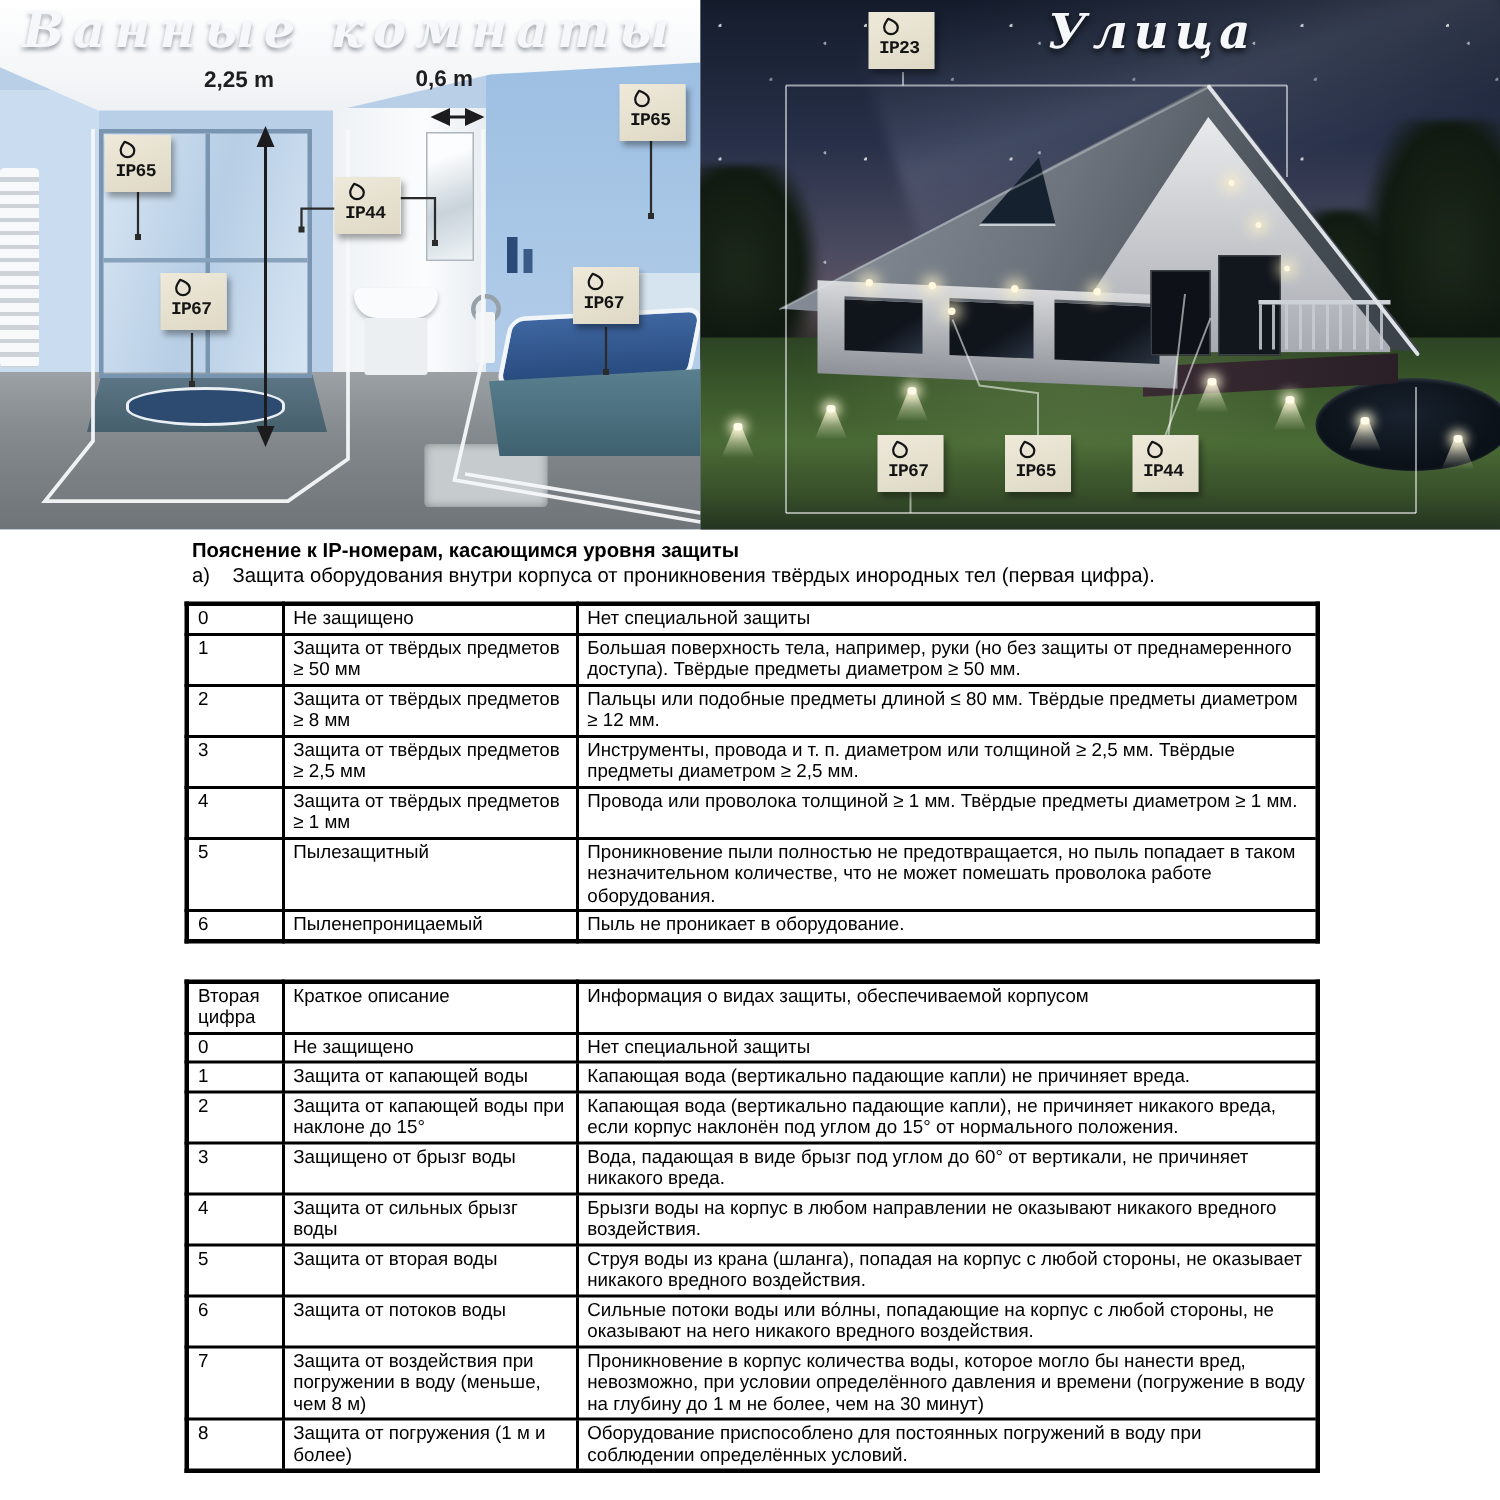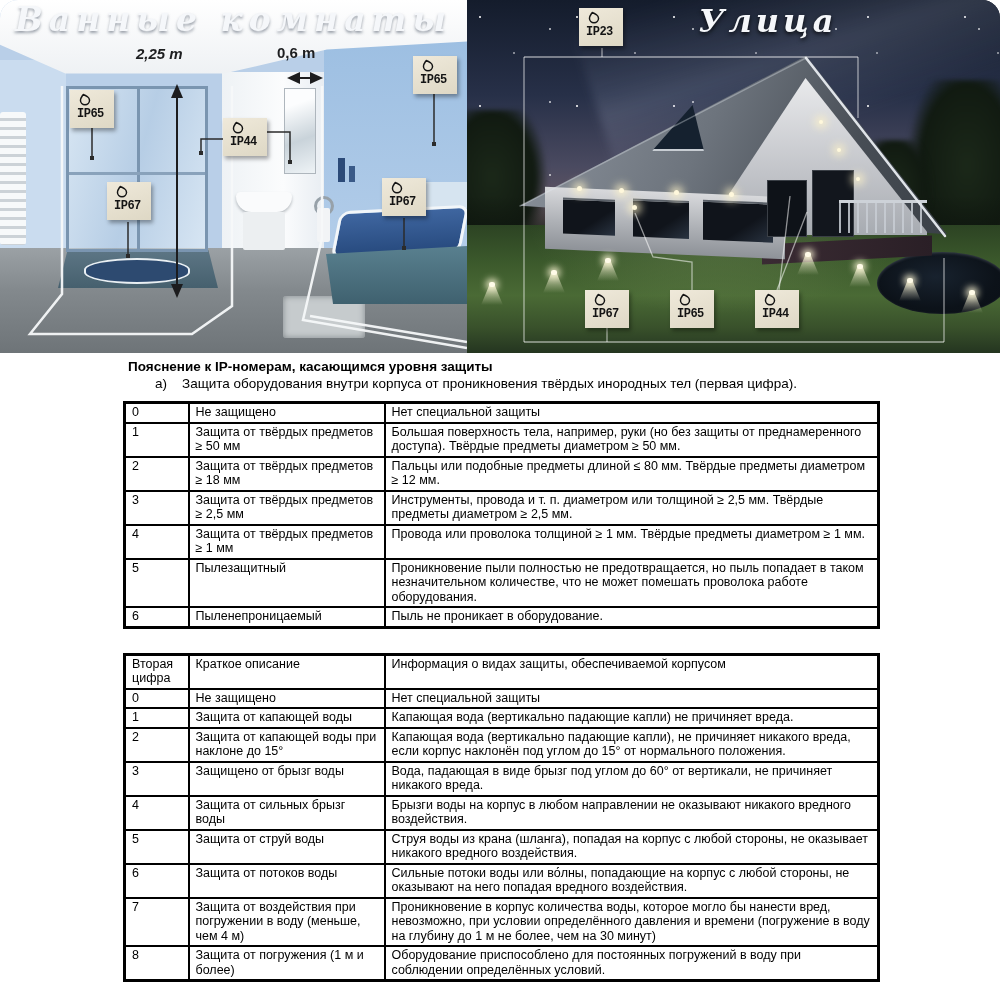--- a/index.html
+++ b/index.html
@@ -1,17 +1,17 @@
 <!DOCTYPE html>
 <html><head>
 <meta charset="utf-8">
 <style>
   html,body{margin:0;padding:0;background:#fff;}
   .page{position:relative;width:1000px;height:1000px;background:#fff;overflow:hidden;
-        font-family:"Liberation Sans",sans-serif;color:#000;border-radius:18px;}
+        font-family:"Liberation Sans",sans-serif;color:#000;}
   .scenes{position:relative;width:1000px;height:353px;}
   .scene{position:absolute;top:0;height:353px;overflow:hidden;}
   .bathroom{left:0;width:467px;background:#b9cfe8;}
   .street{left:467px;width:533px;background:#141c2c;}
   .layer{position:absolute;}
   .scene-title{position:absolute;z-index:6;font-family:"DejaVu Serif",serif;
         font-style:italic;font-weight:bold;color:#f5f7fa;text-align:center;}
   .bath-title{left:0;top:0px;width:467px;font-size:33px;letter-spacing:6px;
         text-shadow:0 2px 3px rgba(90,100,115,.6),0 0 2px rgba(255,255,255,.5);}
   .street-title{left:166px;top:2px;width:270px;font-size:32px;letter-spacing:4px;
@@ -102,21 +102,21 @@
         box-shadow:0 0 9px 4px rgba(255,244,200,.8);}
   .plight{position:absolute;width:22px;height:26px;}
   .plight .cone{position:absolute;left:0;top:5px;width:22px;height:20px;
         clip-path:polygon(38% 0,62% 0,100% 100%,0 100%);
         background:linear-gradient(180deg,rgba(255,250,220,.8),rgba(255,250,220,0));}
   .plight .bulb{position:absolute;left:8px;top:2px;width:6px;height:5px;background:#fffbe8;
         border-radius:40%;box-shadow:0 0 7px 3px rgba(255,248,215,.9);}
   
   .explain{margin:5px 0 0 128px;font-size:13.5px;line-height:17px;}
   .explain-head{font-weight:bold;}
-  .explain-item{margin-left:27px;}
+  .explain-item{}
   .explain-item .marker{display:inline-block;width:27px;}
   table.iptable{border-collapse:collapse;width:754px;margin:9px 0 0 123px;table-layout:fixed;
         font-size:12.5px;line-height:1.16;}
   table.t2{margin-top:24px;}
   .iptable td,.iptable th{border:2px solid #000;padding:1px 6px 2px 6px;vertical-align:top;
         text-align:left;font-weight:normal;background:#fff;}
   .iptable{border:3px solid #000;}
   .col-d{width:64px;} .col-s{width:196px;} .col-i{width:494px;}
 </style>
 </head>
@@ -178,21 +178,21 @@
             <rect x="432" y="142" width="4" height="4" stroke="none"></rect>
           <path fill="none" d="M128,222 V256"></path>
             <rect x="126" y="254" width="4" height="4" stroke="none"></rect>
           <path fill="none" d="M404,218 V248"></path>
             <rect x="402" y="246" width="4" height="4" stroke="none"></rect>
         </g>
       </svg>
 
       <div class="scene-title bath-title">Ванные комнаты</div>
 
-      <div class="dim" style="left:136px;top:45px;font-style:italic;">2,25 m</div>
+      <div class="dim" style="left:136px;top:45px;">2,25 m</div>
       <div class="dim" style="left:277px;top:44px;">0,6 m</div>
 
       <div class="iplabel" style="left:70px;top:90px;">
         <svg viewBox="0 0 24 24" width="16" height="16">
           <path d="M9.2 3.8 C 7.4 6.6 5.2 9.2 5.2 12.4 a 6.8 6.8 0 0 0 13.6 0 c 0 -2.4 -1.6 -4.2 -3.4 -5.6 C 13.6 5.6 11.4 4.6 9.2 3.8 Z" fill="none" stroke="#141414" stroke-width="2.2" stroke-linejoin="round"></path>
           </svg>
         <span class="ip-text">IP65</span>
       </div>
       <div class="iplabel" style="left:223px;top:118px;">
         <svg viewBox="0 0 24 24" width="16" height="16">
@@ -348,21 +348,21 @@
           <td>Не защищено</td>
           <td>Нет специальной защиты</td>
         </tr>
     <tr>
           <td>1</td>
           <td>Защита от твёрдых предметов ≥ 50 мм</td>
           <td>Большая поверхность тела, например, руки (но без защиты от преднамеренного доступа). Твёрдые предметы диаметром ≥ 50 мм.</td>
         </tr>
     <tr>
           <td>2</td>
-          <td>Защита от твёрдых предметов ≥ 18 мм</td>
+          <td>Защита от твёрдых предметов ≥ 8 мм</td>
           <td>Пальцы или подобные предметы длиной ≤ 80 мм. Твёрдые предметы диаметром ≥ 12 мм.</td>
         </tr>
     <tr>
           <td>3</td>
           <td>Защита от твёрдых предметов ≥ 2,5 мм</td>
           <td>Инструменты, провода и т. п. диаметром или толщиной ≥ 2,5 мм. Твёрдые предметы диаметром ≥ 2,5 мм.</td>
         </tr>
     <tr>
           <td>4</td>
           <td>Защита от твёрдых предметов ≥ 1 мм</td>
@@ -413,31 +413,31 @@
           <td>Защищено от брызг воды</td>
           <td>Вода, падающая в виде брызг под углом до 60° от вертикали, не причиняет никакого вреда.</td>
         </tr>
     <tr>
           <td>4</td>
           <td>Защита от сильных брызг воды</td>
           <td>Брызги воды на корпус в любом направлении не оказывают никакого вредного воздействия.</td>
         </tr>
     <tr>
           <td>5</td>
-          <td>Защита от струй воды</td>
+          <td>Защита от вторая воды</td>
           <td>Струя воды из крана (шланга), попадая на корпус с любой стороны, не оказывает никакого вредного воздействия.</td>
         </tr>
     <tr>
           <td>6</td>
           <td>Защита от потоков воды</td>
-          <td>Сильные потоки воды или во́лны, попадающие на корпус с любой стороны, не оказывают на него попадая вредного воздействия.</td>
+          <td>Сильные потоки воды или во́лны, попадающие на корпус с любой стороны, не оказывают на него никакого вредного воздействия.</td>
         </tr>
     <tr>
           <td>7</td>
-          <td>Защита от воздействия при погружении в воду (меньше, чем 4 м)</td>
+          <td>Защита от воздействия при погружении в воду (меньше, чем 8 м)</td>
           <td>Проникновение в корпус количества воды, которое могло бы нанести вред, невозможно, при условии определённого давления и времени (погружение в воду на глубину до 1 м не более, чем на 30 минут)</td>
         </tr>
     <tr>
           <td>8</td>
           <td>Защита от погружения (1 м и более)</td>
           <td>Оборудование приспособлено для постоянных погружений в воду при соблюдении определённых условий.</td>
         </tr>
   </tbody>
     </table>
 

